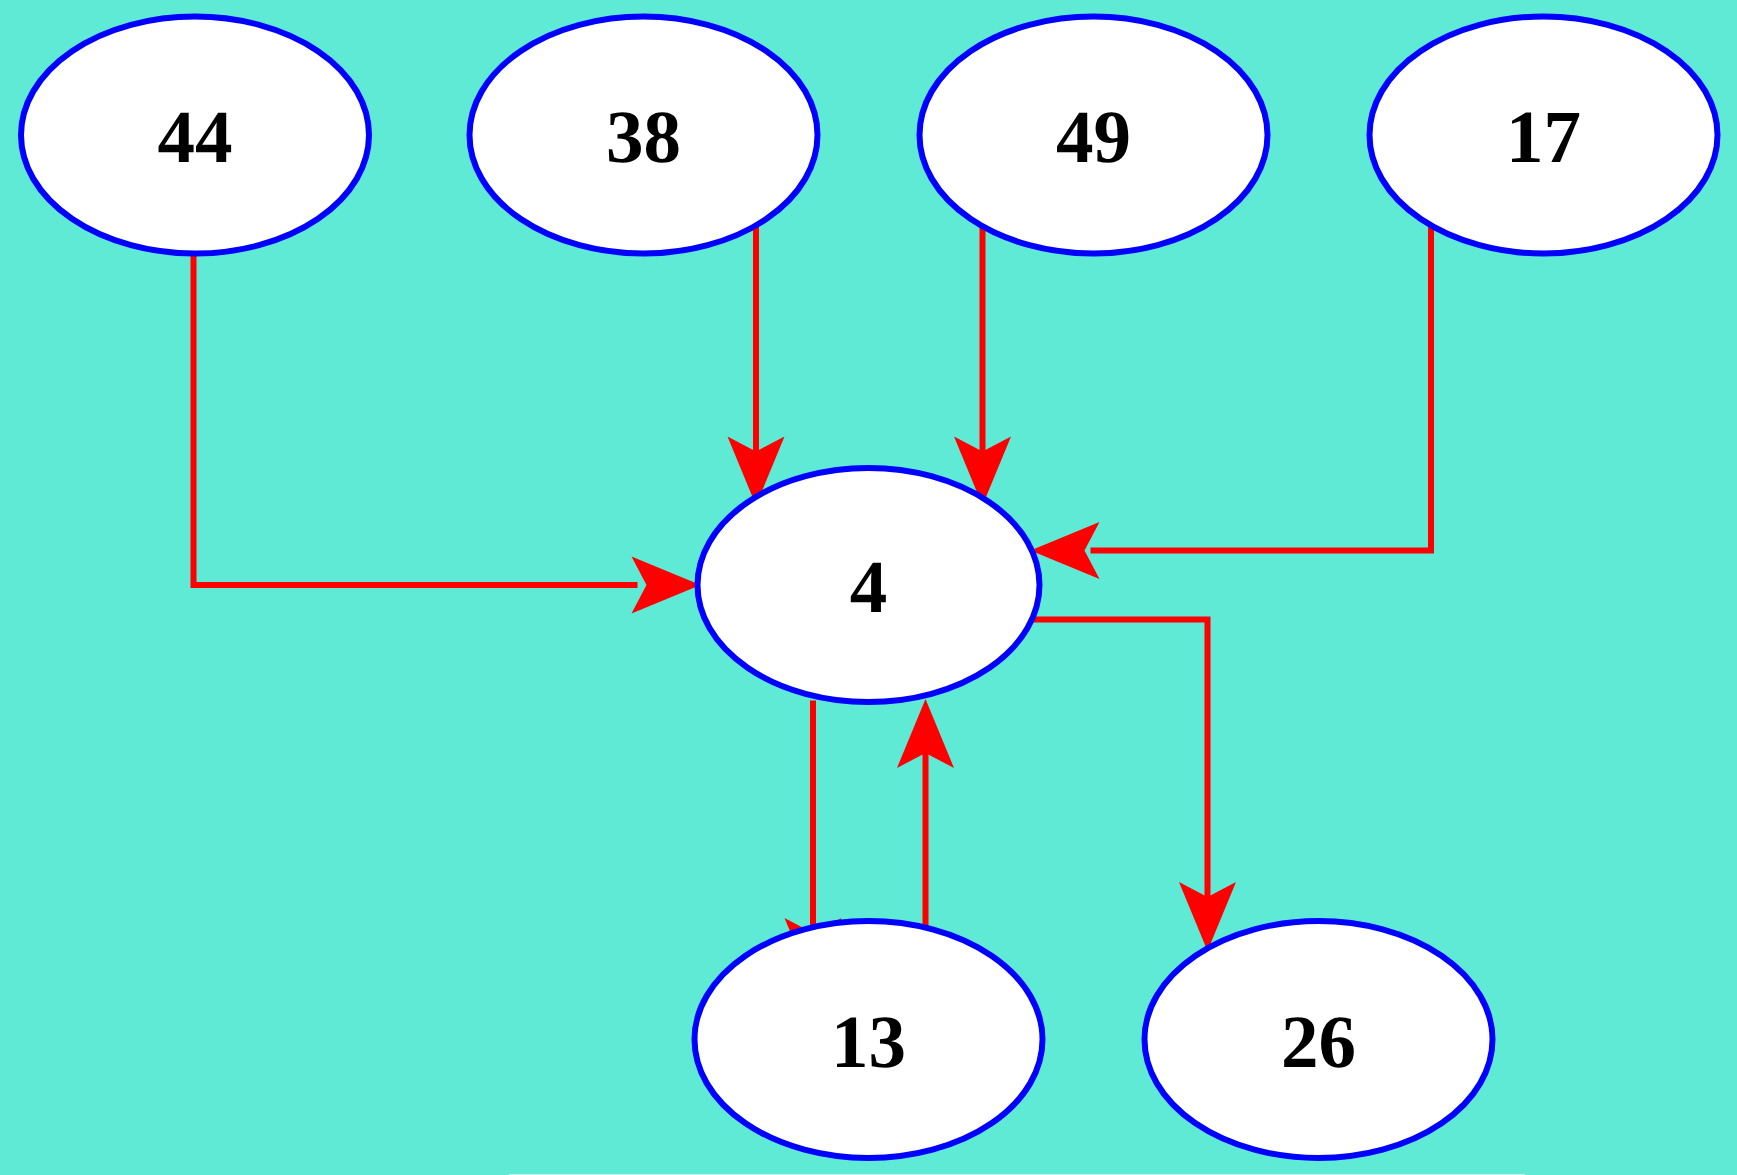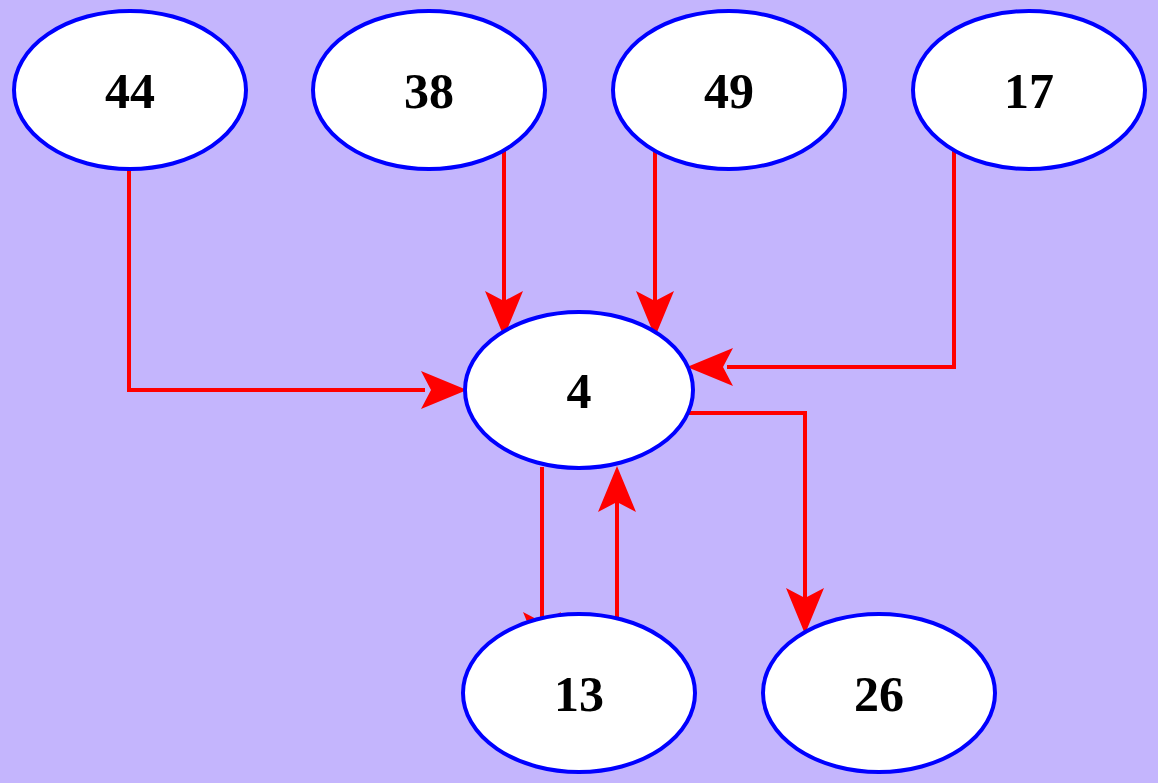--- a/index.html
+++ b/index.html
@@ -7,21 +7,21 @@
     padding: 0;
     background: #ffffff;
   }
   body {
     font-family: "Liberation Serif", "DejaVu Serif", serif;
   }
   #graph-canvas {
     position: relative;
     width: 1158px;
     height: 783px;
-    background: #c4b5fd;
+    background: #5eead4;
     overflow: hidden;
   }
   #graph-svg {
     display: block;
     width: 1158px;
     height: 783px;
   }
   .node-ellipse {
     fill: #ffffff;
   }

